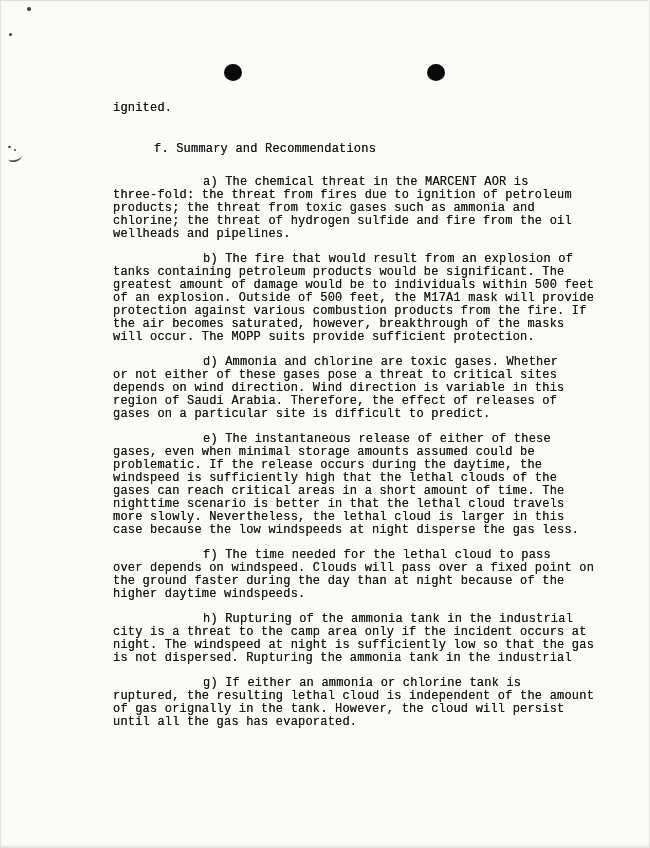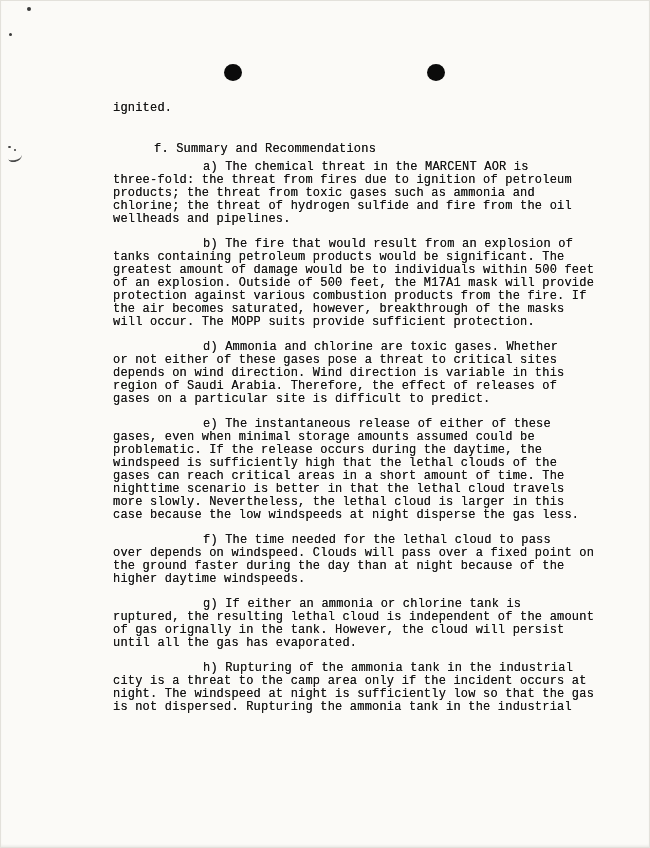--- a/index.html
+++ b/index.html
@@ -56,21 +56,21 @@
     font-size: 12px;
     line-height: 13px;
     letter-spacing: 0.2px;
     text-shadow: 0 0 0.6px rgba(20,20,20,0.75);
   }
   .text-block p {
     margin: 0 0 12px 0;
     white-space: pre-line;
   }
   p.cont    { text-indent: 0;    margin-bottom: 28px; }
-  p.heading { text-indent: 41px; margin-bottom: 5px; }
+  p.heading { text-indent: 41px; margin-bottom: 20px; }
   p.num     { text-indent: 74px; }
   p.lettered{ text-indent: 90px; }
 </style>
 </head>
 <body>
 
 <div class="page">
 
   <span class="speck s1"></span>
   <span class="speck s2"></span>
@@ -115,24 +115,24 @@
 gases can reach critical areas in a short amount of time. The
 nighttime scenario is better in that the lethal cloud travels
 more slowly. Nevertheless, the lethal cloud is larger in this
 case because the low windspeeds at night disperse the gas less.</p>
 
     <p class="lettered">f) The time needed for the lethal cloud to pass
 over depends on windspeed. Clouds will pass over a fixed point on
 the ground faster during the day than at night because of the
 higher daytime windspeeds.</p>
 
+    <p class="lettered">h) Rupturing of the ammonia tank in the industrial
+city is a threat to the camp area only if the incident occurs at
+night. The windspeed at night is sufficiently low so that the gas
+is not dispersed. Rupturing the ammonia tank in the industrial</p>
+
     <p class="lettered">g) If either an ammonia or chlorine tank is
 ruptured, the resulting lethal cloud is independent of the amount
 of gas orignally in the tank. However, the cloud will persist
 until all the gas has evaporated.</p>
-
-    <p class="lettered">h) Rupturing of the ammonia tank in the industrial
-city is a threat to the camp area only if the incident occurs at
-night. The windspeed at night is sufficiently low so that the gas
-is not dispersed. Rupturing the ammonia tank in the industrial</p>
   </div>
 
 </div>
 
 </body></html>

